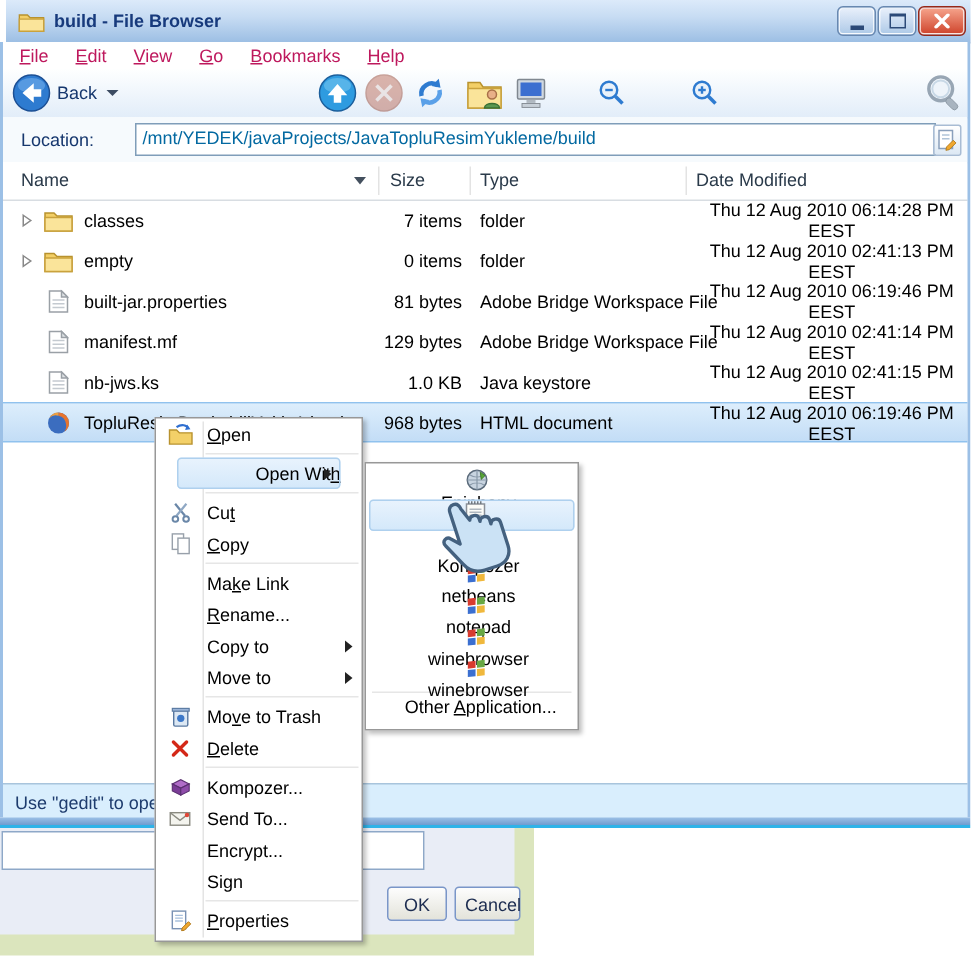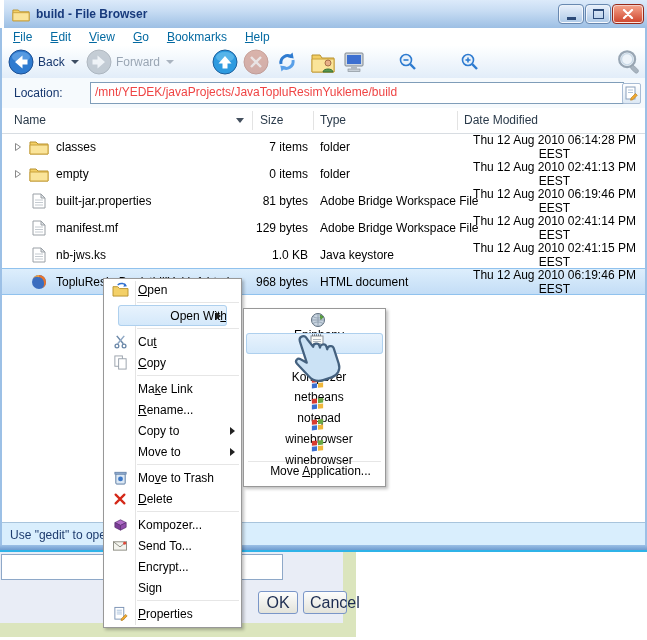--- a/index.html
+++ b/index.html
@@ -4,21 +4,21 @@
 <style>
   html,body{margin:0;padding:0;}
   body{width:647px;height:640px;overflow:hidden;background:#fff;
        font-family:"Liberation Sans",sans-serif;font-size:12px;color:#000;position:relative;}
   .screen{position:absolute;inset:0;}
 
   
   .bg-dialog{position:absolute;left:0;top:551px;width:356px;height:86px;background:#dbe5bd;z-index:0;}
   .bgd-content{position:absolute;left:0;top:0;width:343px;height:72px;background:#e9edf6;}
   .bgd-input{position:absolute;left:1px;top:3px;width:280px;height:24px;background:#fff;border:1px solid #8ea8c8;}
-  .xp-btn{position:absolute;height:23px;font-family:"Liberation Sans",sans-serif;font-size:16px;color:#1c2c50;
+  .xp-btn{position:absolute;height:23px;font-family:"Liberation Sans",sans-serif;font-size:12px;color:#1c2c50;
           background:linear-gradient(#fdfdfd,#e3e3da);border:1px solid #7a96c8;border-radius:3px;}
   .xp-btn.ok{left:258px;top:40px;width:40px;}
   .xp-btn.cancel{left:303px;top:40px;width:44px;}
 
   
   .window{position:absolute;left:0;top:0;width:647px;height:552px;z-index:1;}
   .titlebar{position:absolute;left:4px;top:0;width:647px;height:28px;
             background:linear-gradient(#dceafa,#c7dcf3 40%,#9dbfe4);border-bottom:1px solid #87a8cc;
             display:flex;align-items:center;}
   .title-icon{margin-left:8px;display:flex;}
@@ -29,21 +29,21 @@
   .wbtn.close{width:30px;background:linear-gradient(#f4a088,#d04830);outline-color:#982818;}
   .min-glyph{width:9px;height:3px;background:#2c4a78;margin-top:8px;}
   .max-glyph{width:9px;height:7px;border:1px solid #2c4a78;border-top-width:2px;}
 
   .side-border{position:absolute;top:28px;width:2px;height:517px;background:#9cc0e6;z-index:2;}
   .side-border.left{left:0;} .side-border.right{right:0;}
   .win-bottom{position:absolute;left:0;top:545px;width:647px;height:5px;
               background:linear-gradient(#9cc0e6,#6f9cd0);border-bottom:2px solid #2fb3e8;}
 
   .menubar{position:absolute;left:2px;top:28px;width:643px;height:18px;background:#fff;display:flex;padding-left:2px;}
-  .mb-item{padding:2px 9px 0 9px;color:#0369a1;}
+  .mb-item{padding:2px 9px 0 9px;color:#be185d;}
   .u{text-decoration:underline;}
 
   .toolbar{position:absolute;left:2px;top:46px;width:643px;height:32px;
            background:linear-gradient(#feffff,#e2edf9);border-bottom:1px solid #c0d4ea;}
   .tb{position:absolute;display:flex;align-items:center;}
   .tb-label{margin-left:4px;color:#16376e;}
   .tb-label.dis{color:#9aa6b4;}
   .caret{width:0;height:0;border-left:4px solid transparent;border-right:4px solid transparent;
          border-top:4px solid #3c4c62;margin-left:6px;}
   .caret.dis{border-top-color:#aab4c0;}
@@ -51,21 +51,21 @@
          border:1px solid #93a8c4;border-radius:3px;display:flex;align-items:center;}
   .combo-text{margin-left:8px;color:#111;}
   .combo-caret{margin-left:auto;margin-right:7px;width:0;height:0;border-left:4px solid transparent;
          border-right:4px solid transparent;border-top:5px solid #2c3c52;}
   .zoom-level{position:absolute;left:420px;top:56px;width:36px;text-align:center;color:#111;}
 
   .locationbar{position:absolute;left:2px;top:78px;width:643px;height:30px;background:#f6fafd;
                border-bottom:1px solid #d5e2f0;}
   .loc-label{position:absolute;left:12px;top:8px;color:#16376e;}
   .loc-input{position:absolute;left:88px;top:4px;width:524px;height:18px;background:#fff;
-             border:1px solid #7f9db9;padding:2px 4px 0 4px;color:#ef4444;white-space:nowrap;overflow:hidden;}
+             border:1px solid #7f9db9;padding:2px 4px 0 4px;color:#0369a1;white-space:nowrap;overflow:hidden;}
   .loc-btn{position:absolute;left:620px;top:5px;width:19px;height:21px;background:linear-gradient(#fff,#dce8f4);
            border:1px solid #a8bcd4;border-radius:2px;display:flex;align-items:center;justify-content:center;padding:0;}
 
   .listheader{position:absolute;left:2px;top:108px;width:643px;height:25px;background:#fff;
               border-bottom:1px solid #d8dde2;}
   .hcell{position:absolute;top:5px;color:#2a3a4a;}
   .hname{left:12px;} .hsize{left:258px;} .htype{left:318px;} .hdate{left:462px;}
   .hsep{position:absolute;top:3px;height:19px;width:1px;background:#e3e3e3;}
   .sortarrow{position:absolute;left:234px;top:10px;width:0;height:0;border-left:4px solid transparent;
              border-right:4px solid transparent;border-top:5px solid #44505e;}
@@ -162,28 +162,20 @@
 
     <div class="toolbar">
       <span class="tb" style="left:6px;top:3px;">
         <svg width="26" height="26" viewBox="0 0 26 26">
             <circle cx="13" cy="13" r="12" fill="#2e7bd0" stroke="#1c4f94"></circle>
             <ellipse cx="13" cy="8" rx="9" ry="5" fill="#7ab4ee" opacity=".55"></ellipse>
             <path d="M14.5 6.5 L7 13 l7.5 6.5 v-4 h5 v-5 h-5 z" fill="#fff"></path>
           </svg>
         <span class="tb-label">Back</span>
         <span class="caret"></span>
-      </span>
-      <span class="tb" style="left:84px;top:3px;">
-        <svg width="26" height="26" viewBox="0 0 26 26" opacity="0.75">
-            <circle cx="13" cy="13" r="12" fill="#b4bec8" stroke="#98a2ac"></circle>
-            <path d="M11.5 6.5 L19 13 l-7.5 6.5 v-4 h-5 v-5 h5 z" fill="#eef2f6"></path>
-          </svg>
-        <span class="tb-label dis">Forward</span>
-        <span class="caret dis"></span>
       </span>
       <span class="tb" style="left:210px;top:3px;">
         <svg width="26" height="26" viewBox="0 0 26 26">
             <circle cx="13" cy="13" r="12" fill="#2e9be0" stroke="#1c5f9c"></circle>
             <ellipse cx="13" cy="8" rx="9" ry="5" fill="#7ac8f0" opacity=".55"></ellipse>
             <path d="M6.5 14.5 L13 7 l6.5 7.5 h-4 v5 h-5 v-5 z" fill="#fff"></path>
           </svg>
       </span>
       <span class="tb" style="left:241px;top:3px;">
         <svg width="26" height="26" viewBox="0 0 26 26" opacity="0.55">
@@ -589,21 +581,21 @@
               <rect x="8.5" y="3.5" width="5.5" height="5" fill="#68a843"></rect>
               <rect x="2" y="9.5" width="5.5" height="5" fill="#3b6fd0"></rect>
               <rect x="8.5" y="9.5" width="5.5" height="5" fill="#f0b83c"></rect>
             </g>
           </svg>
         </span>
       <span class="lbl">winebrowser</span>
     </div>
     <div class="ssep"></div>
     <div class="smi">
-      <span class="lbl" style="padding-left:6px;"><span>Move </span><span class="u">A</span><span>pplication...</span></span>
+      <span class="lbl" style="padding-left:6px;"><span>Other </span><span class="u">A</span><span>pplication...</span></span>
     </div>
   </div>
 
   <svg class="cursor" width="48" height="56" viewBox="0 0 30 34">
     <path d="M11 1.5 C9.5 1.5 8.6 2.6 8.6 4.2 L8.6 18 L5.6 14.8 C4.2 13.2 1.6 14.4 2.6 16.8 L7.2 26.4 C8.6 29.6 11.2 31.5 15 31.5 L20.5 31.5 C24.6 31.5 27.4 28.8 27.4 24.6 L27.4 14.6 C27.4 12.2 24 12 23.4 14 L23.4 12.2 C23.4 9.8 19.9 9.6 19.4 11.6 L19.4 10.4 C19.4 8 16 7.8 15.5 9.8 L13.4 4.2 C13.2 2.5 12.4 1.5 11 1.5 Z" fill="#cbe2f5" stroke="#44617f" stroke-width="1.4" stroke-linejoin="round"></path>
   </svg>
 
 </div>
 
 </body></html>

